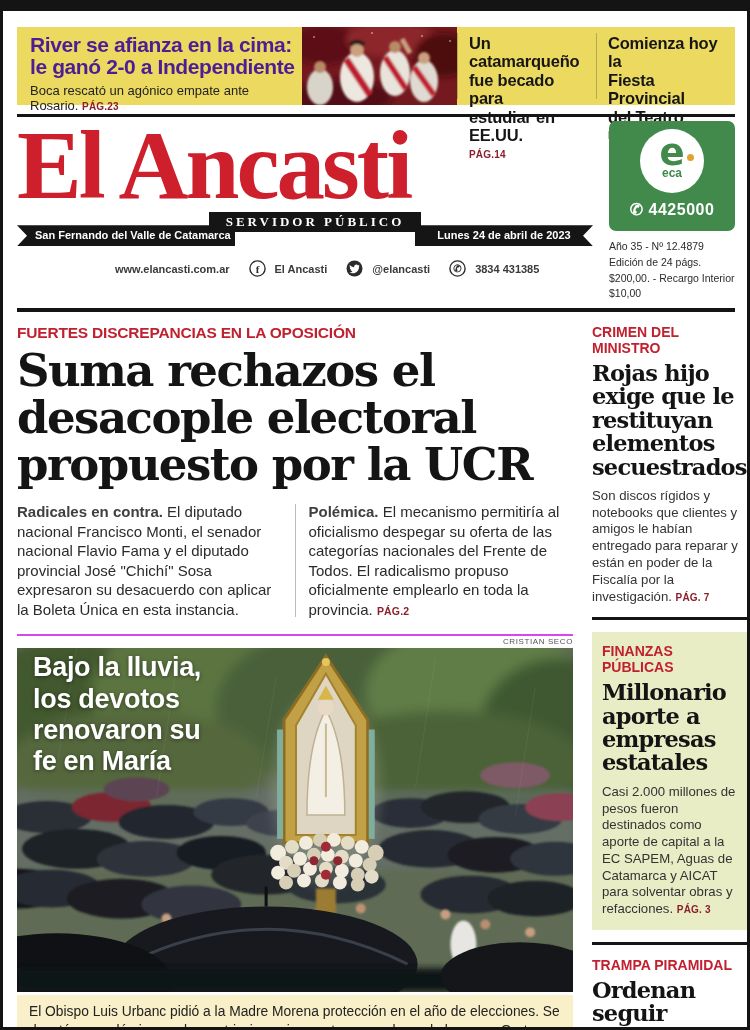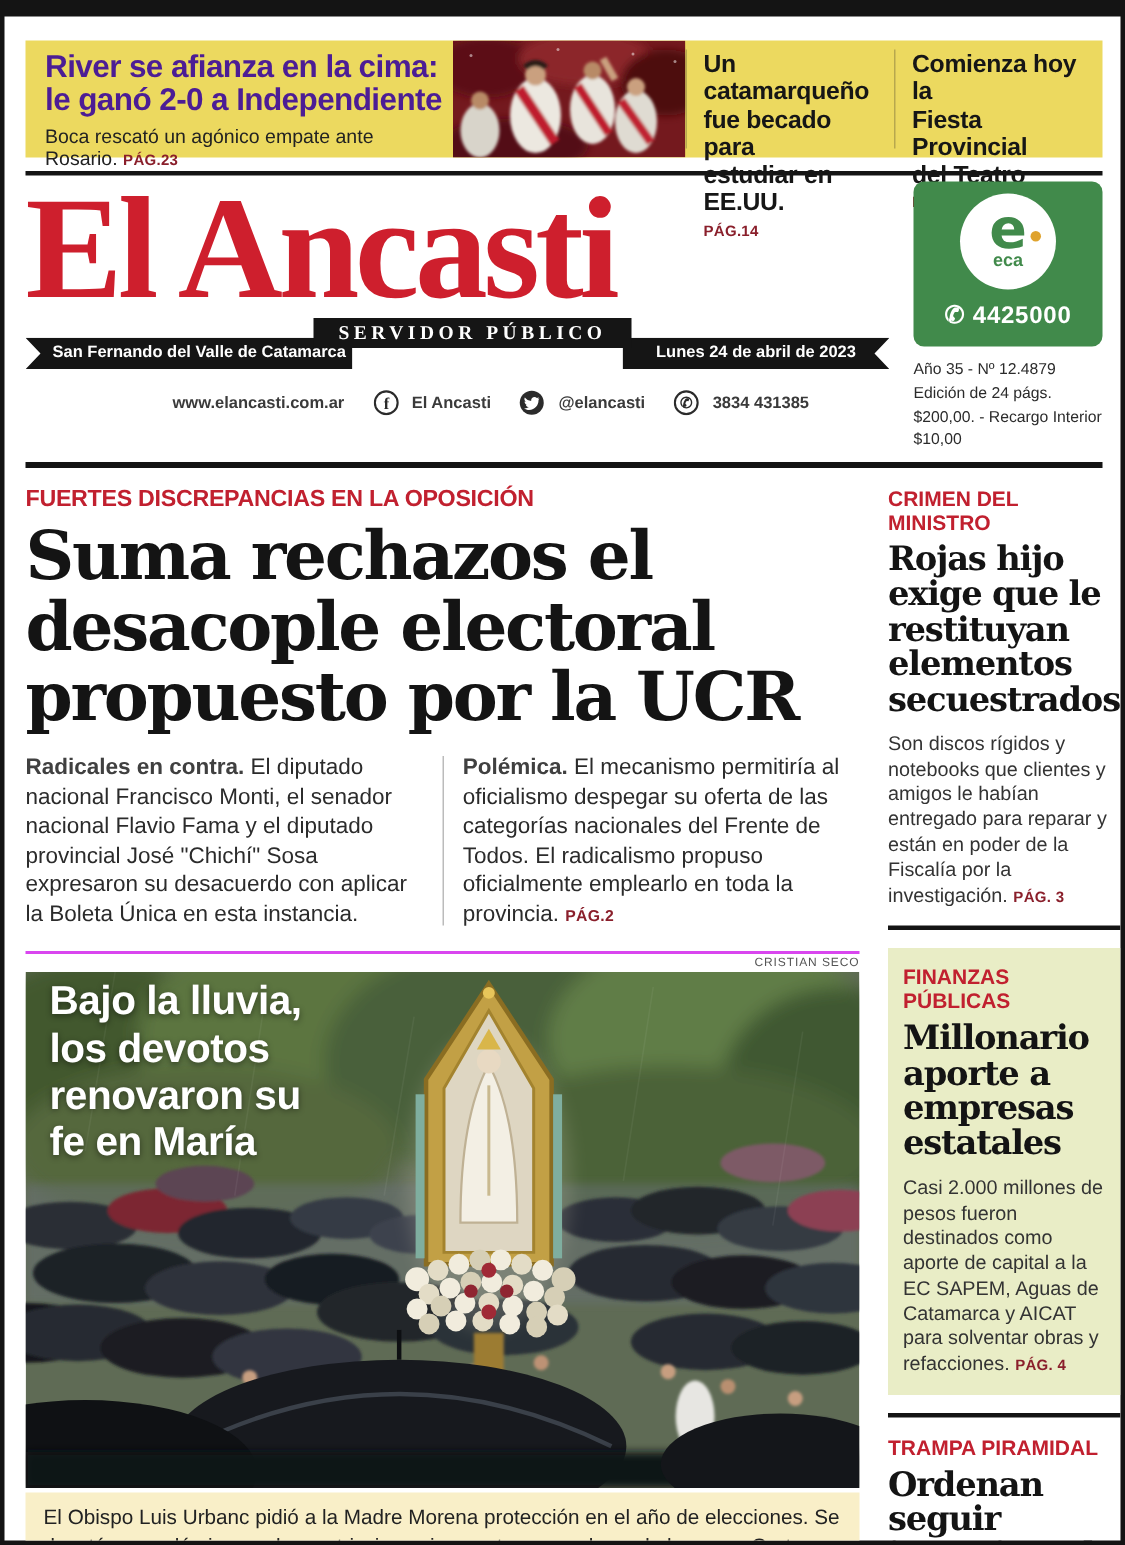--- a/index.html
+++ b/index.html
@@ -353,31 +353,31 @@
 
     <div class="sidebar">
 
       <div>
         <div class="sb-kicker">CRIMEN DEL MINISTRO</div>
         <div class="sb-head">Rojas hijo
 exige que le
 restituyan
 elementos
 secuestrados</div>
-        <p class="sb-body"><span>Son discos rígidos y notebooks que clientes y amigos le habían entregado para reparar y están en poder de la Fiscalía por la investigación.</span> <span class="pref">PÁG. 3</span></p>
+        <p class="sb-body"><span>Son discos rígidos y notebooks que clientes y amigos le habían entregado para reparar y están en poder de la Fiscalía por la investigación.</span> <span class="pref">PÁG. 7</span></p>
       </div>
       <div class="sb-rule"></div>
 
       <div class="sb-box">
         <div class="sb-kicker">FINANZAS PÚBLICAS</div>
         <div class="sb-head">Millonario
 aporte a
 empresas
 estatales</div>
-        <p class="sb-body"><span>Casi 2.000 millones de pesos fueron destinados como aporte de capital a la EC SAPEM, Aguas de Catamarca y AICAT para solventar obras y refacciones.</span> <span class="pref">PÁG. 4</span></p>
+        <p class="sb-body"><span>Casi 2.000 millones de pesos fueron destinados como aporte de capital a la EC SAPEM, Aguas de Catamarca y AICAT para solventar obras y refacciones.</span> <span class="pref">PÁG. 3</span></p>
       </div>
       <div class="sb-rule"></div>
 
       <div>
         <div class="sb-kicker">TRAMPA PIRAMIDAL</div>
         <div class="sb-head">Ordenan seguir
 investigando
 la balacera de
 Stratton Sierra</div>
 

